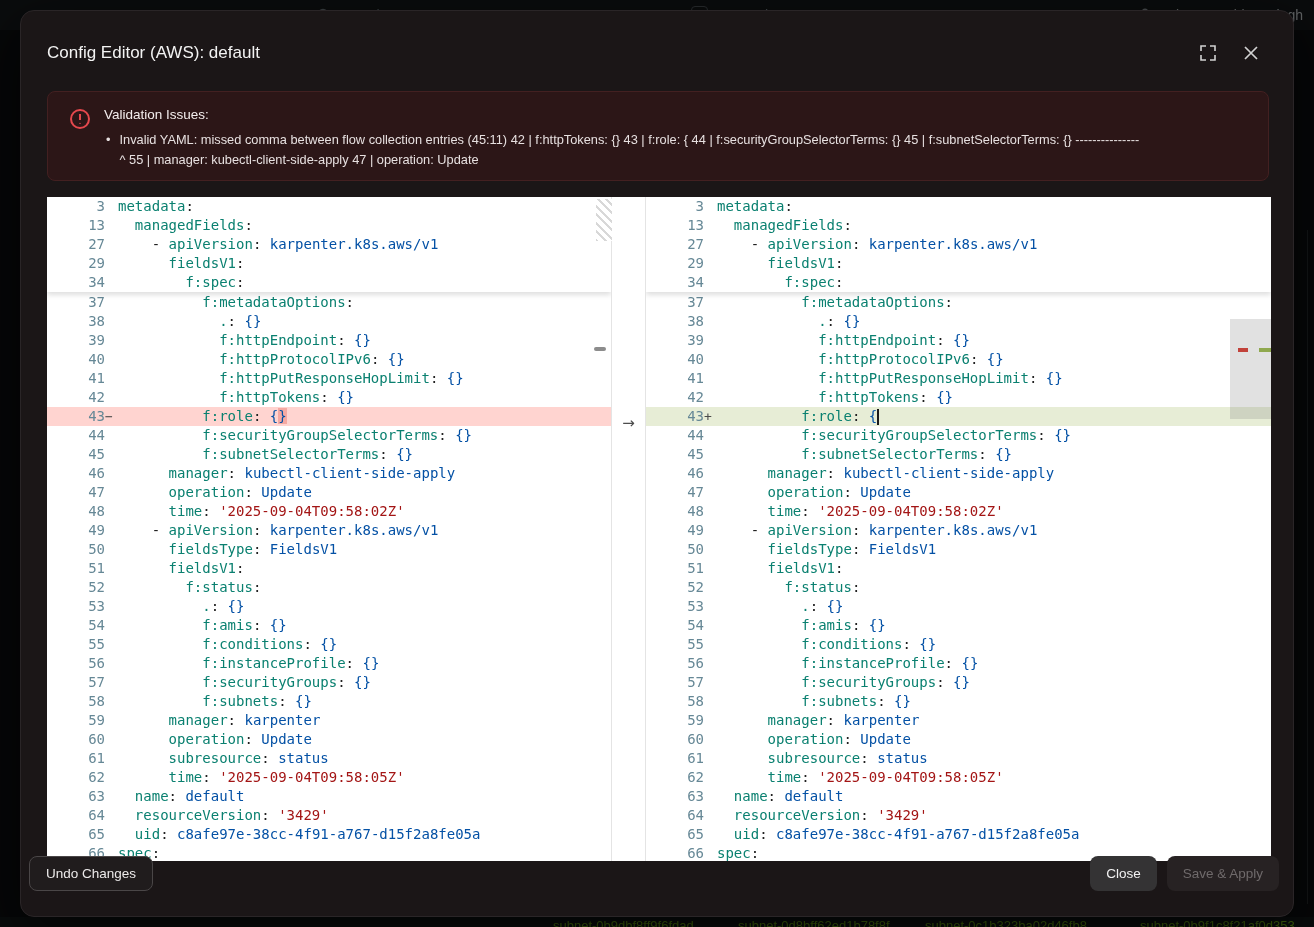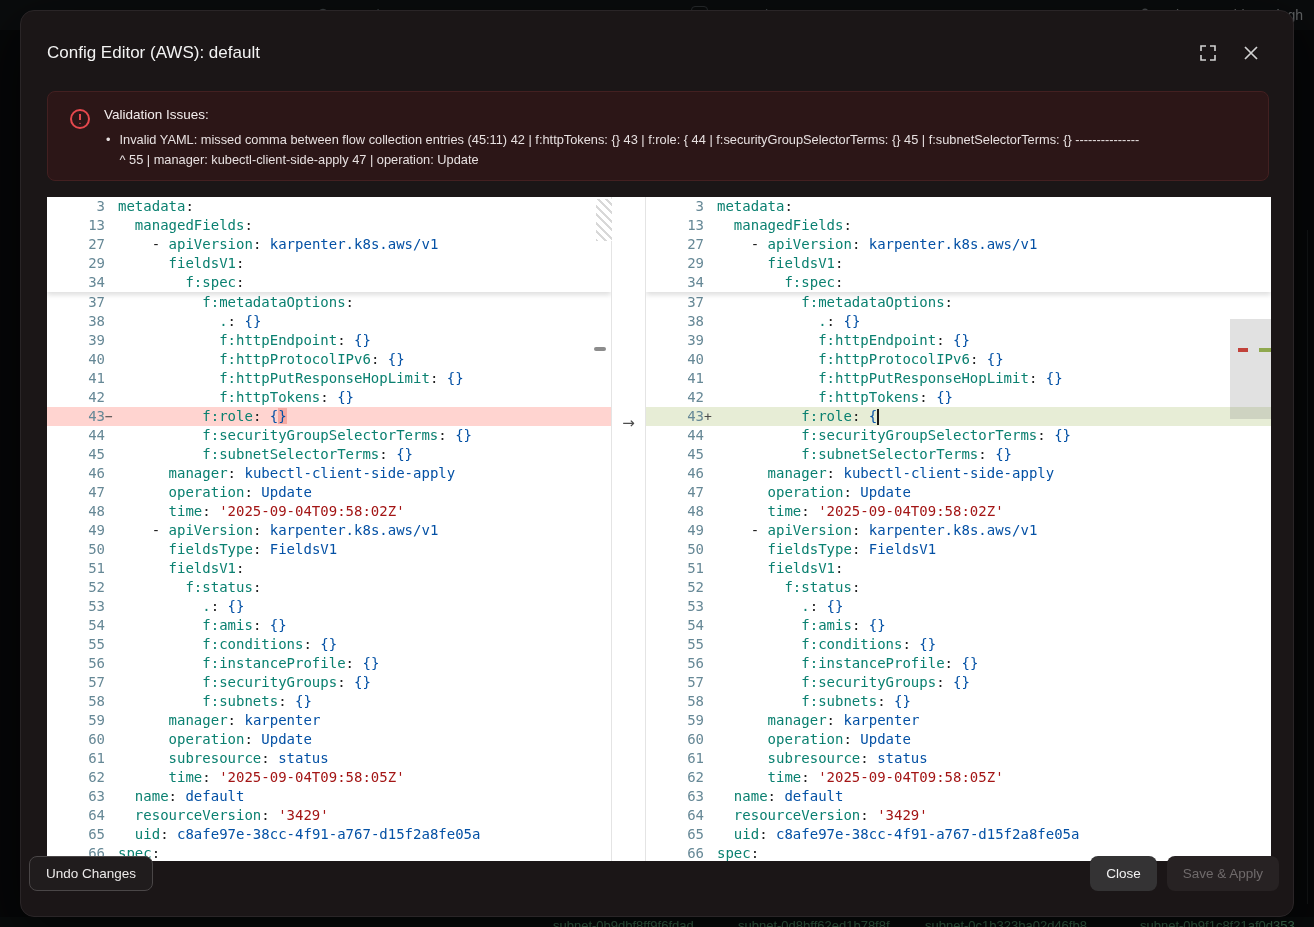--- a/index.html
+++ b/index.html
@@ -13,21 +13,21 @@
   .screen{position:relative;width:1314px;height:927px;background:#0d1011;overflow:hidden}
 
   
   .topbar{position:absolute;top:0;left:0;right:0;height:30px;background:#161b1d}
   .search{position:absolute;left:316px;top:0;height:30px;display:flex;align-items:center;gap:8px}
   .search input{background:transparent;border:none;outline:none;color:#aab2b7;font-size:14px;width:190px;font-family:inherit}
   .search input::placeholder{color:#72808a}
   .press-hint{position:absolute;left:648px;top:0;height:30px;display:flex;align-items:center;gap:7px;color:#8b959b;font-size:14px}
   .press-hint kbd{border:1px solid #565d61;border-radius:4px;padding:0 6px;height:18px;line-height:16px;font-size:12px;color:#9aa3a8;font-family:inherit}
   .cluster{position:absolute;right:0;top:0;height:30px;width:176px;display:flex;align-items:center;gap:8px;color:#ced3d6;font-size:14px;overflow:hidden;white-space:nowrap}
-  .bottom-strip{position:absolute;left:0;top:917px;height:10px;right:0;background:#14191b;overflow:hidden;color:#86efac;font-size:13px}
+  .bottom-strip{position:absolute;left:0;top:917px;height:10px;right:0;background:#14191b;overflow:hidden;color:#84cc16;font-size:13px}
   .bc{position:absolute;top:1px;white-space:nowrap}
   .c0{left:553px}.c1{left:738px}.c2{left:925px}.c3{left:1140px}
   .bg-vline{position:absolute;left:1307px;top:230px;width:1px;height:674px;background:#2a2e30}
 
   .dim{position:absolute;inset:0;background:rgba(0,0,0,0.52)}
 
   
   .modal{position:absolute;left:20px;top:10px;width:1274px;height:907px;background:var(--modal-bg);
          border:1px solid #2a2527;border-radius:14px;box-shadow:0 18px 60px rgba(0,0,0,.65)}
   .mhead{position:absolute;top:0;left:0;width:100%;height:84px;display:flex;align-items:center;padding:0 30px 0 26px}

